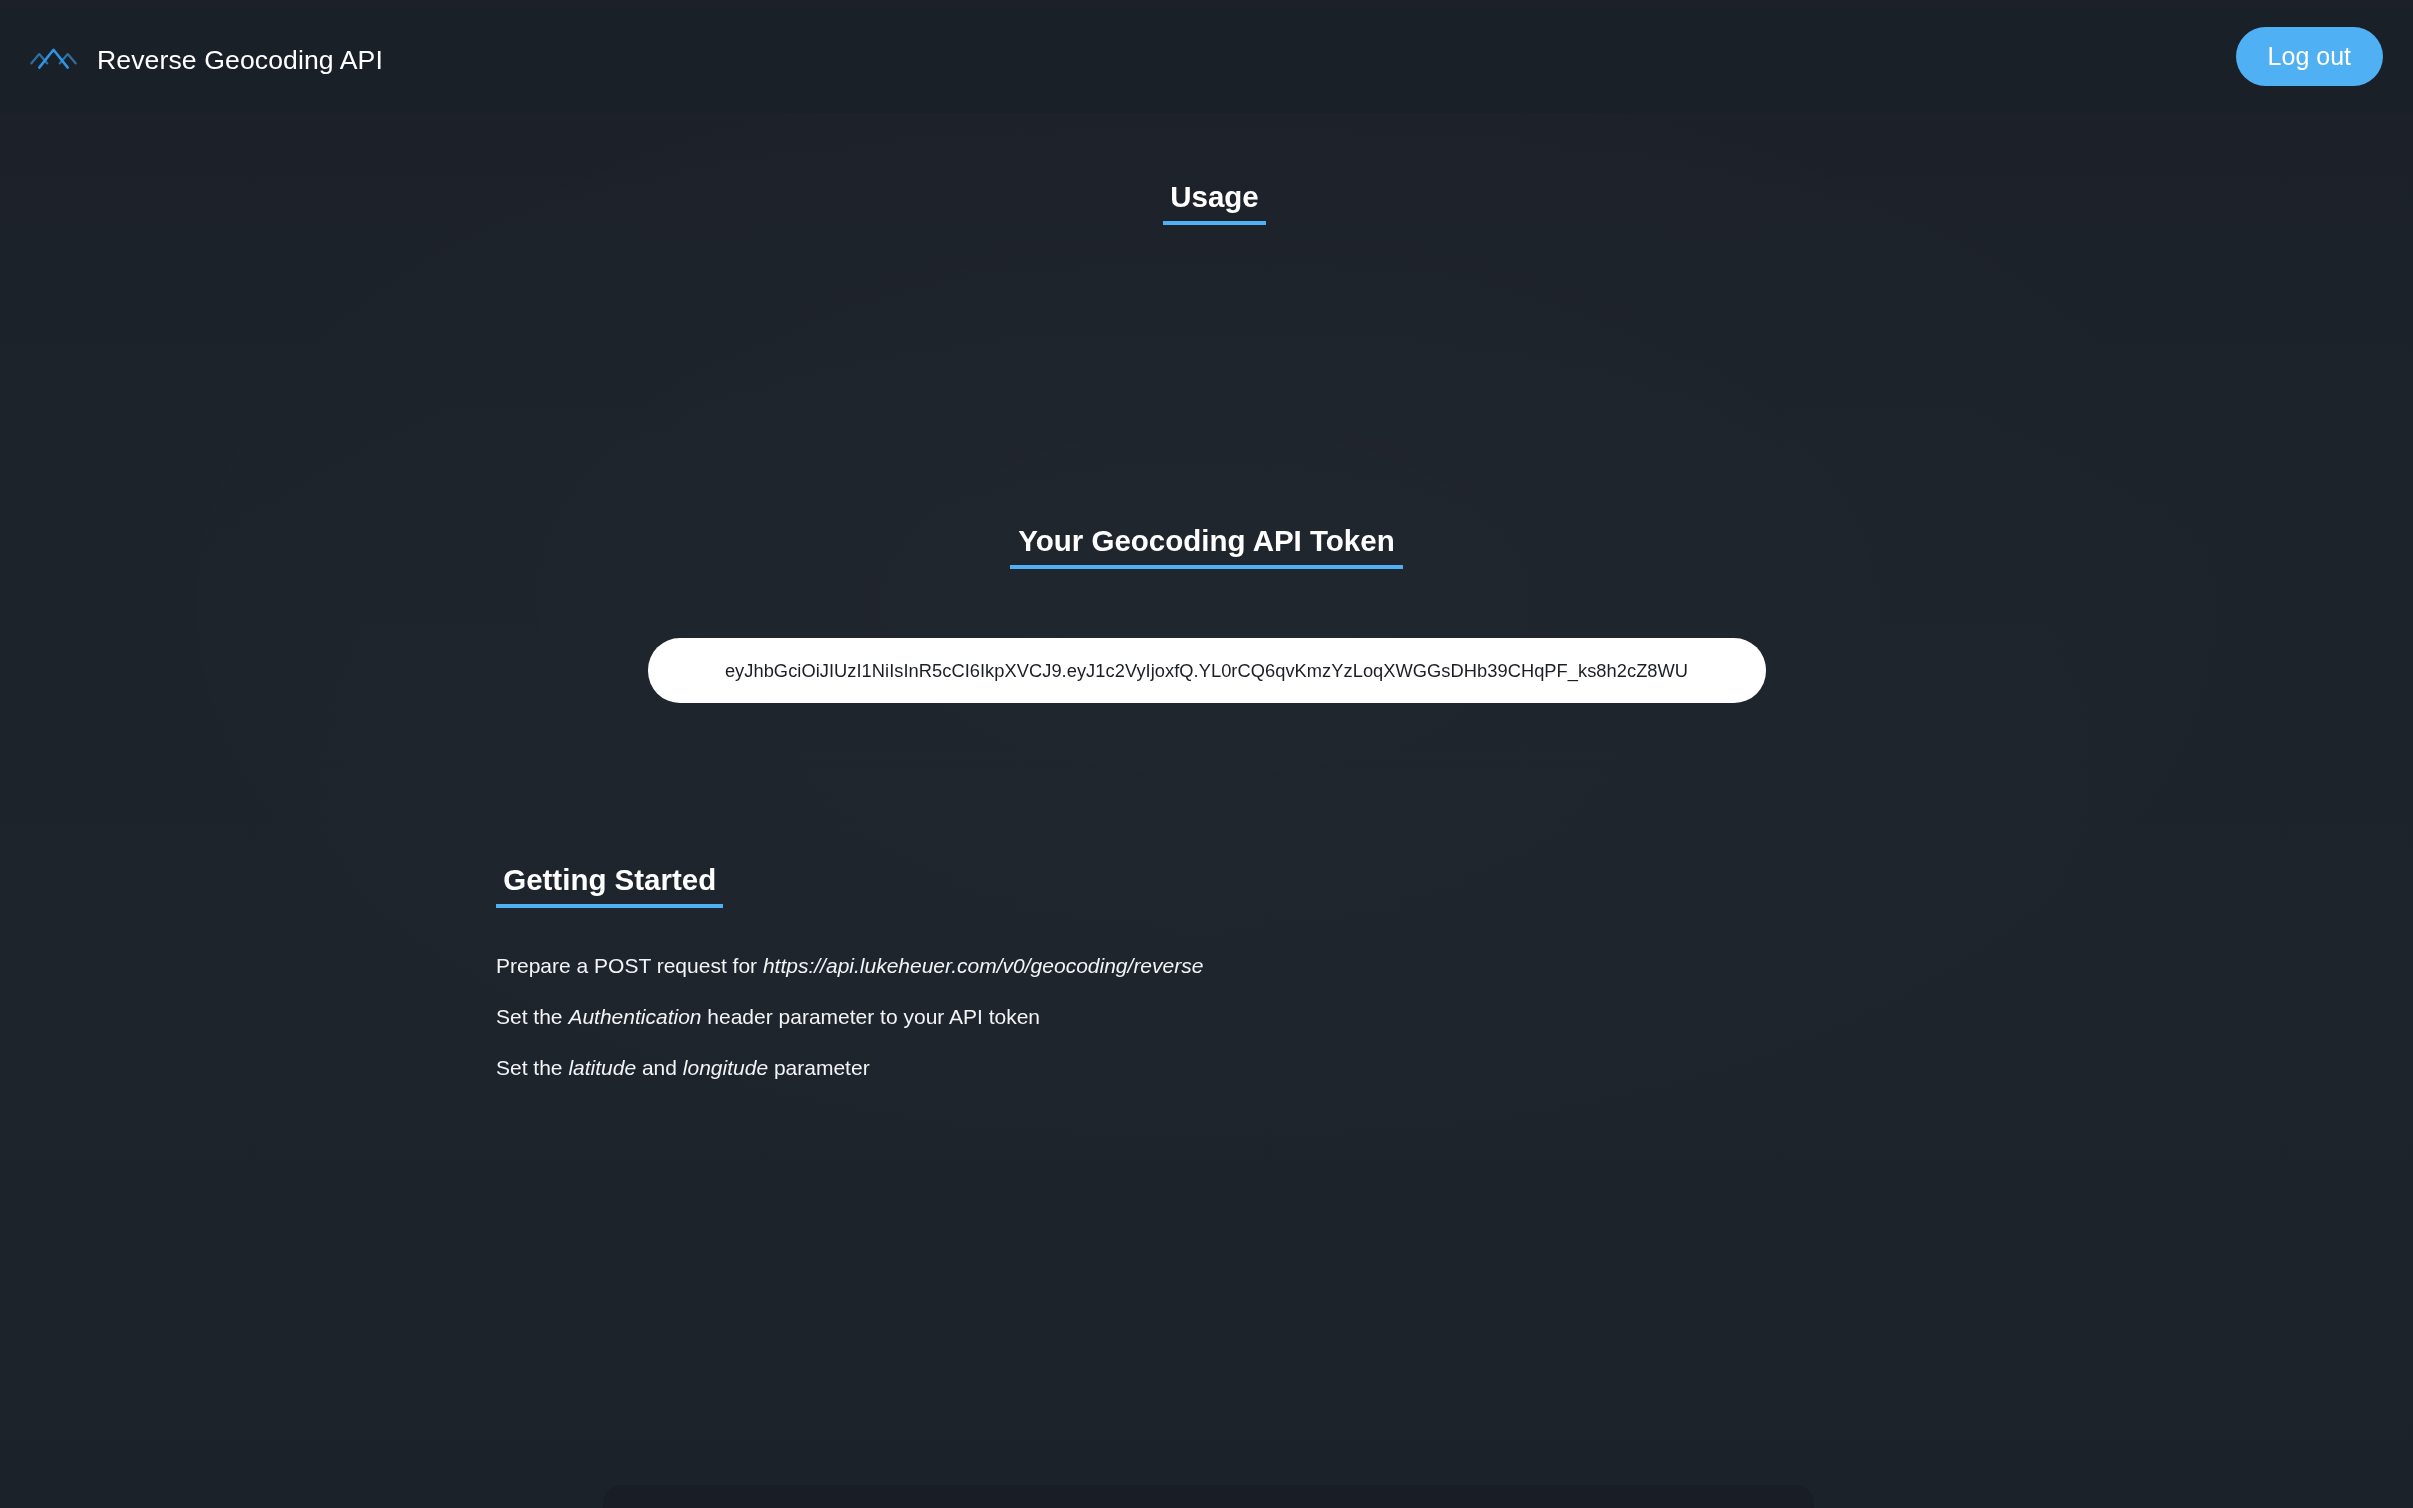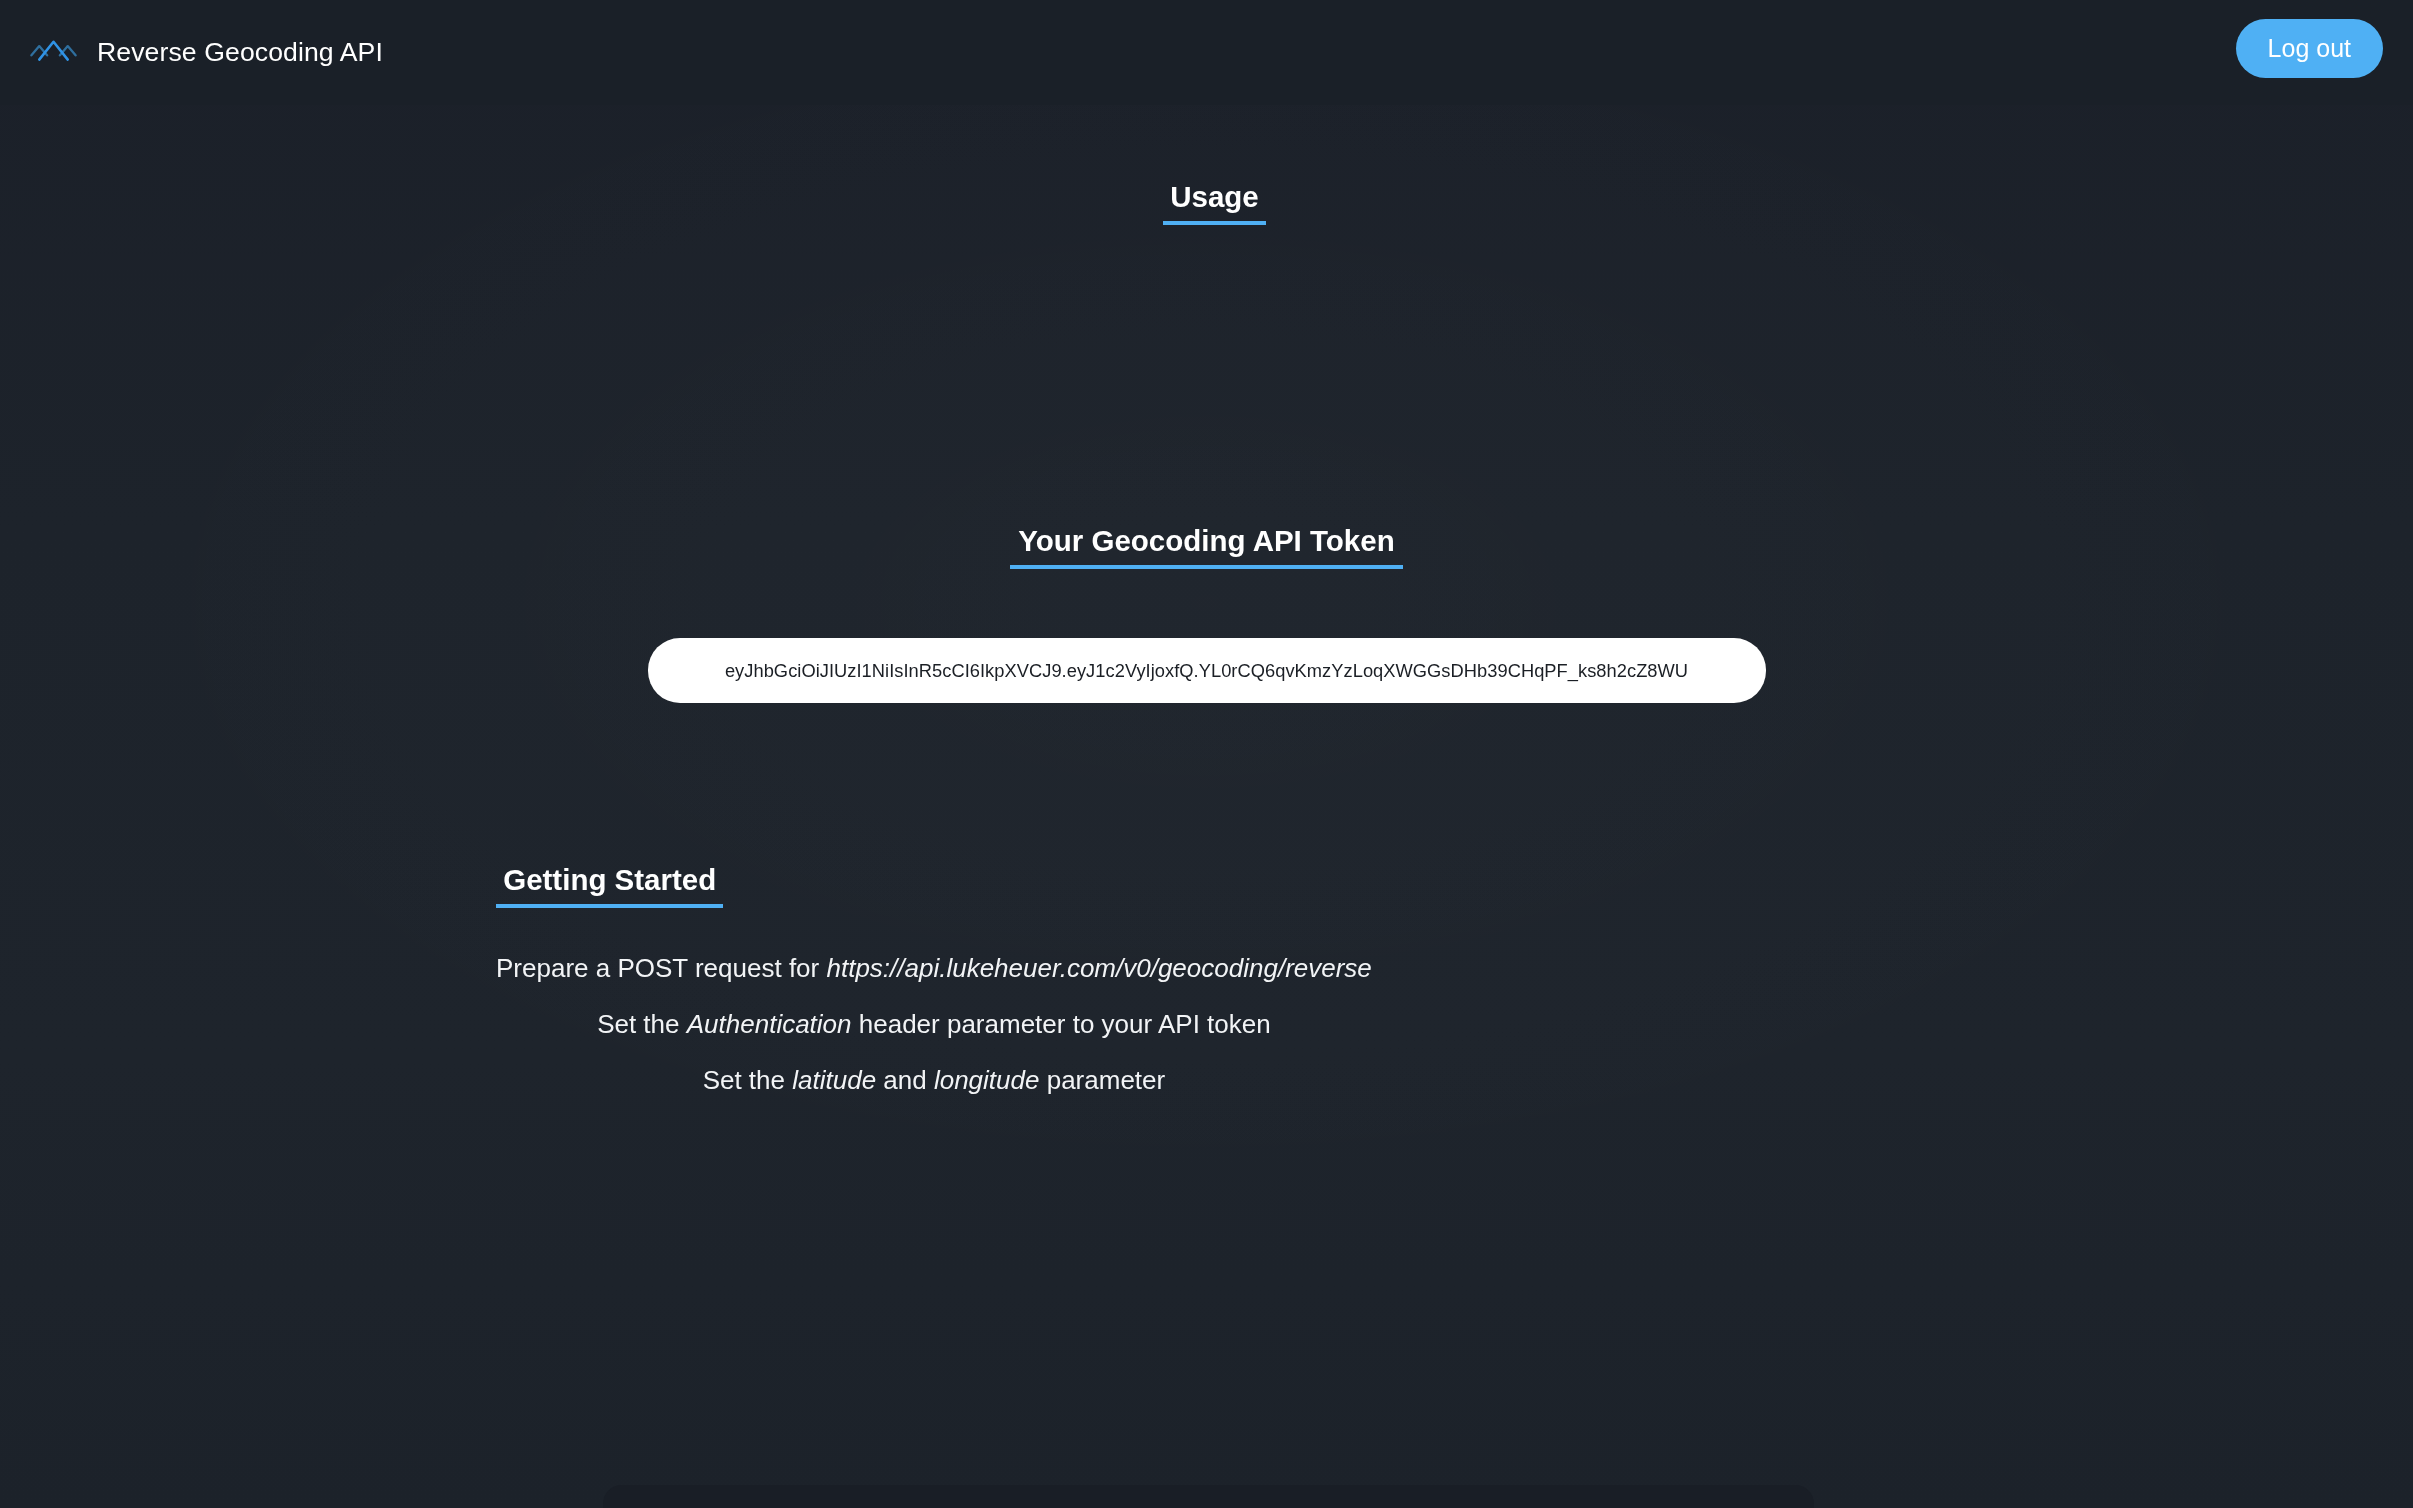--- a/index.html
+++ b/index.html
@@ -24,21 +24,21 @@
     inset: 0;
     background:
       radial-gradient(ellipse 70% 60% at 50% 40%, rgba(255,255,255,0.016), rgba(0,0,0,0) 70%),
       linear-gradient(180deg, #1b2029 0%, #1d232b 35%, #1e242c 70%, #1c222a 100%);
     pointer-events: none;
   }
 
   
   .header {
     position: absolute;
-    top: 0; left: 0;
+    top: 8px; left: 0;
     width: 2413px;
     height: 105px;
     background: #1a2028;
     display: flex;
     z-index: 5;
   }
 
   .brand {
     display: flex;
     align-items: center;
@@ -151,27 +151,26 @@
     margin-top: 24px;
   }
   .gs-heading { padding-left: 7.2px; padding-right: 7.2px; }
 
   .steps {
     margin-top: 47px;
     list-style: none;
   }
 
   .step {
-    font-size: 26px;
+    font-size: 21px;
     font-weight: 400;
     color: #f2f4f6;
     line-height: 1;
     margin-bottom: 30px;
     white-space: nowrap;
-    text-align: center;
   }
   .step:last-child { margin-bottom: 0; }
 
   .step em {
     font-style: italic;
   }
 
   
   .bottom-panel {
     position: absolute;

